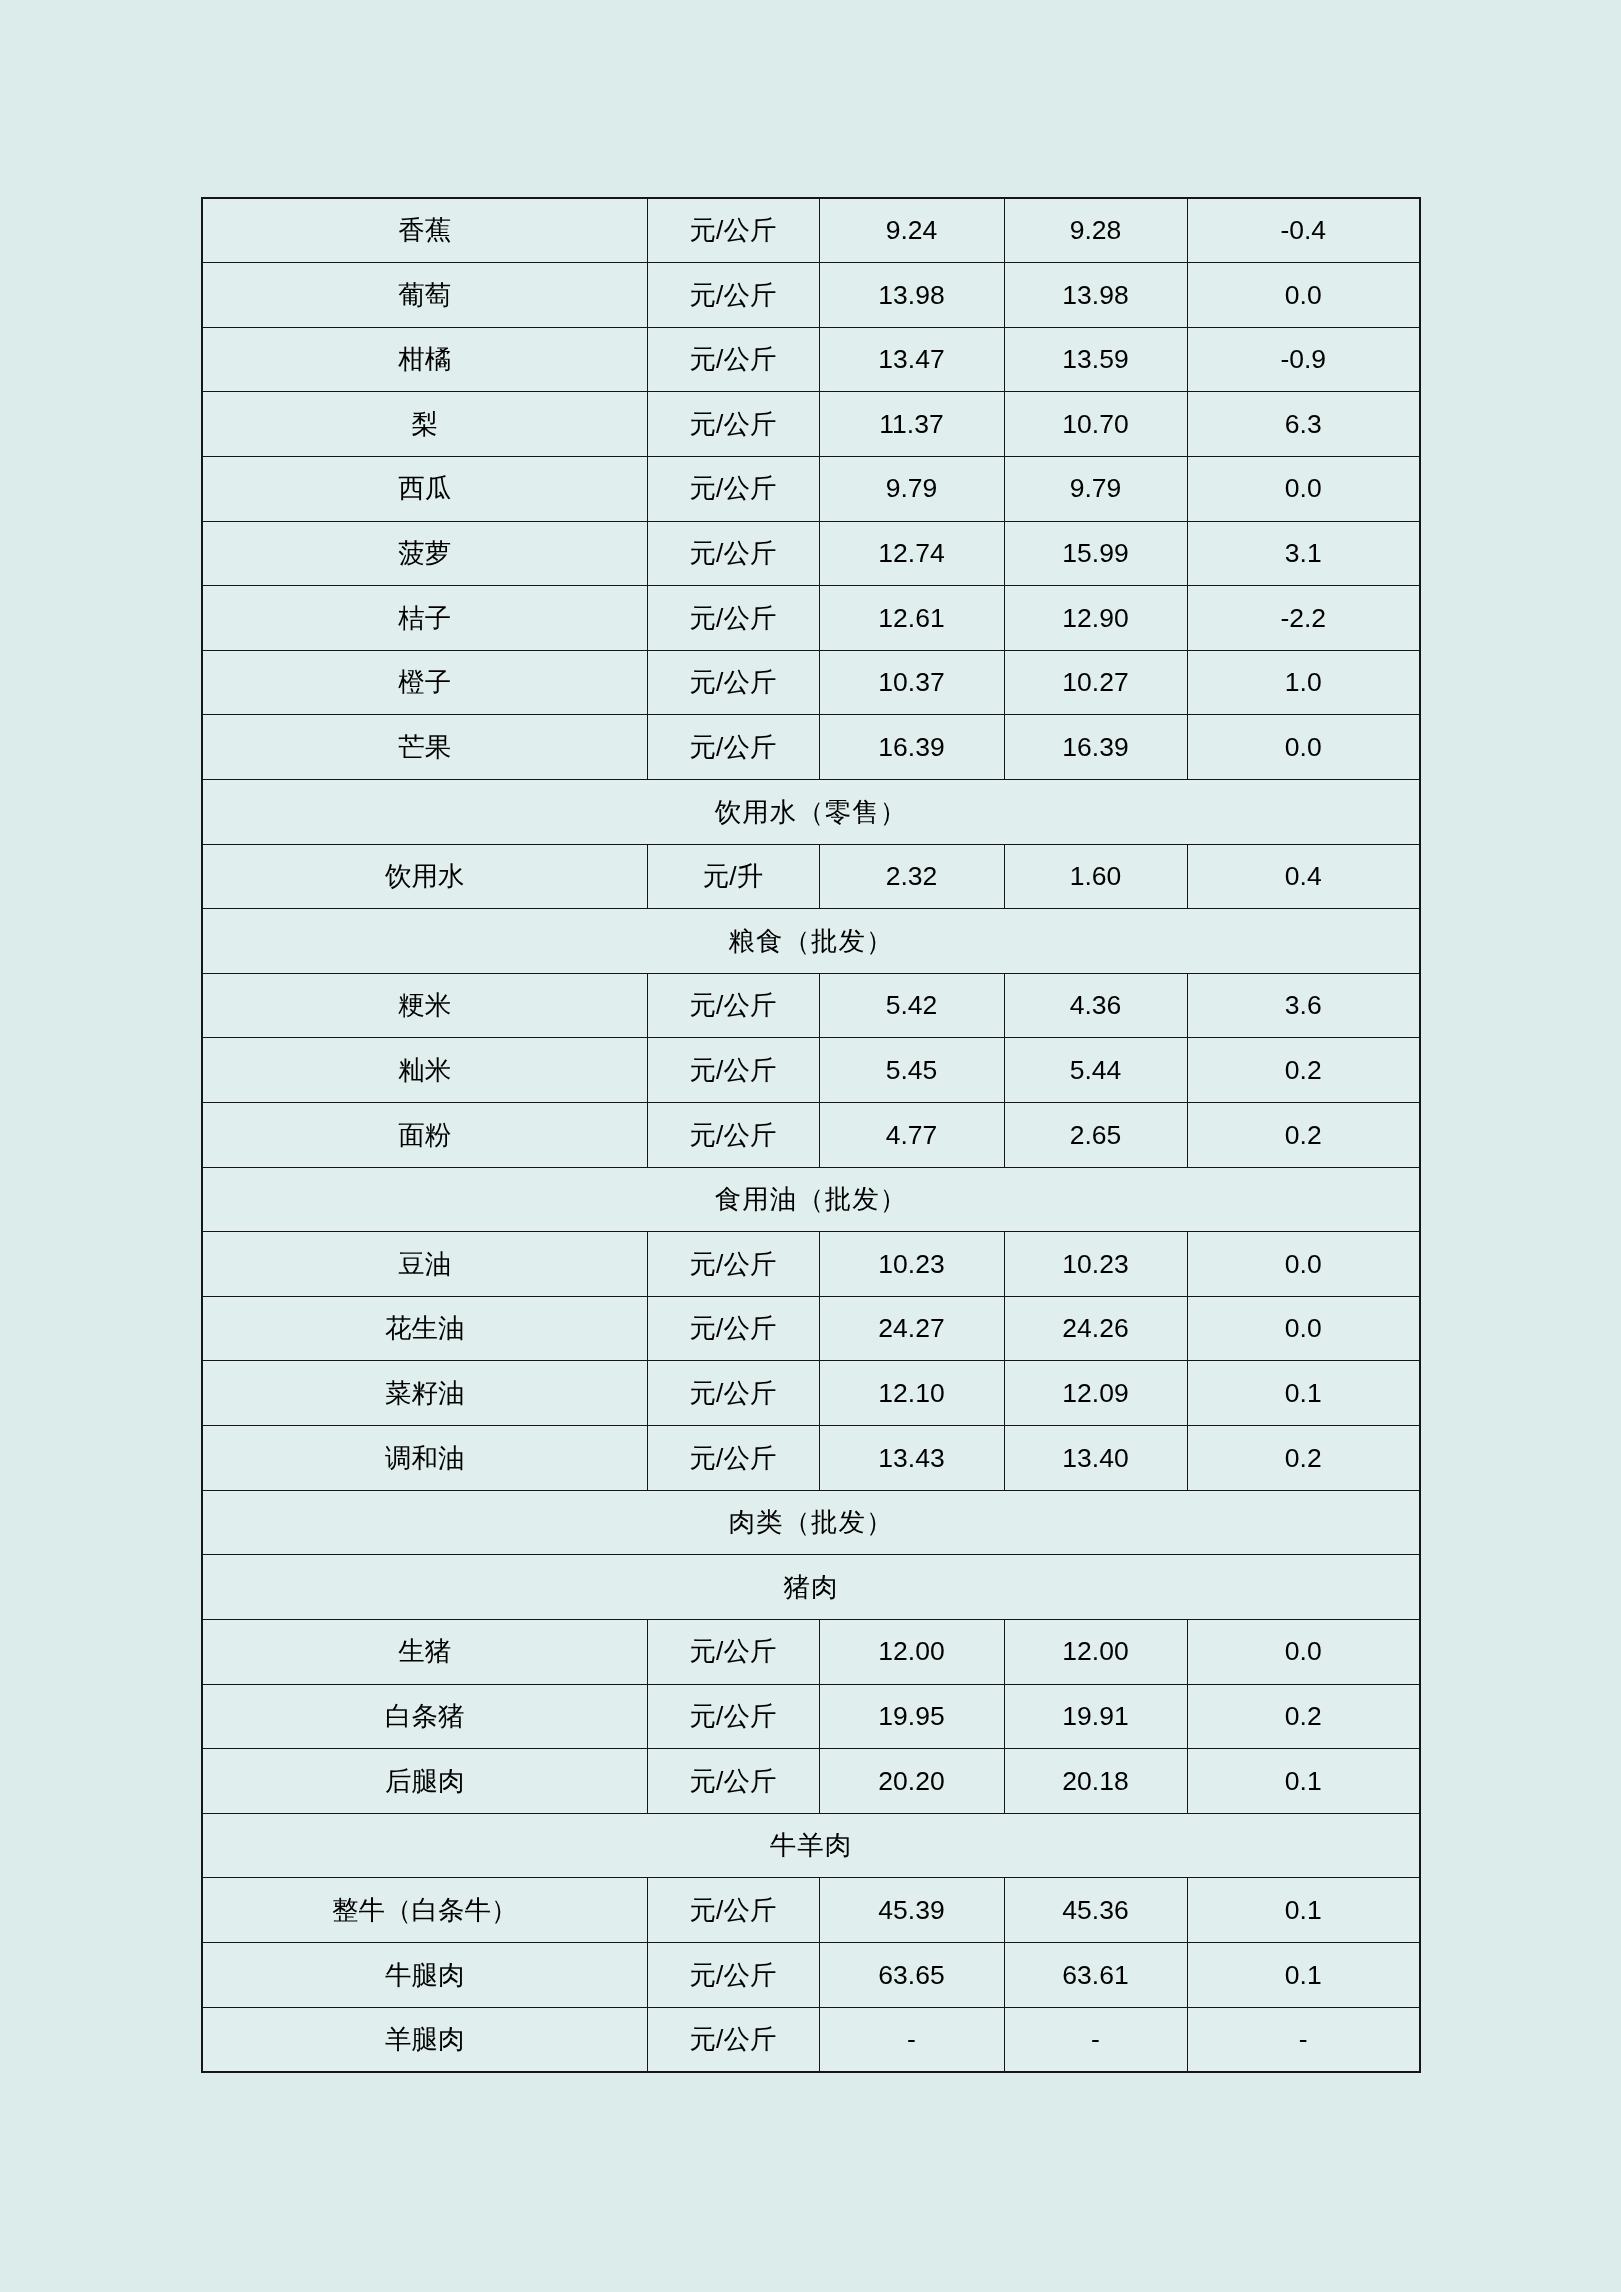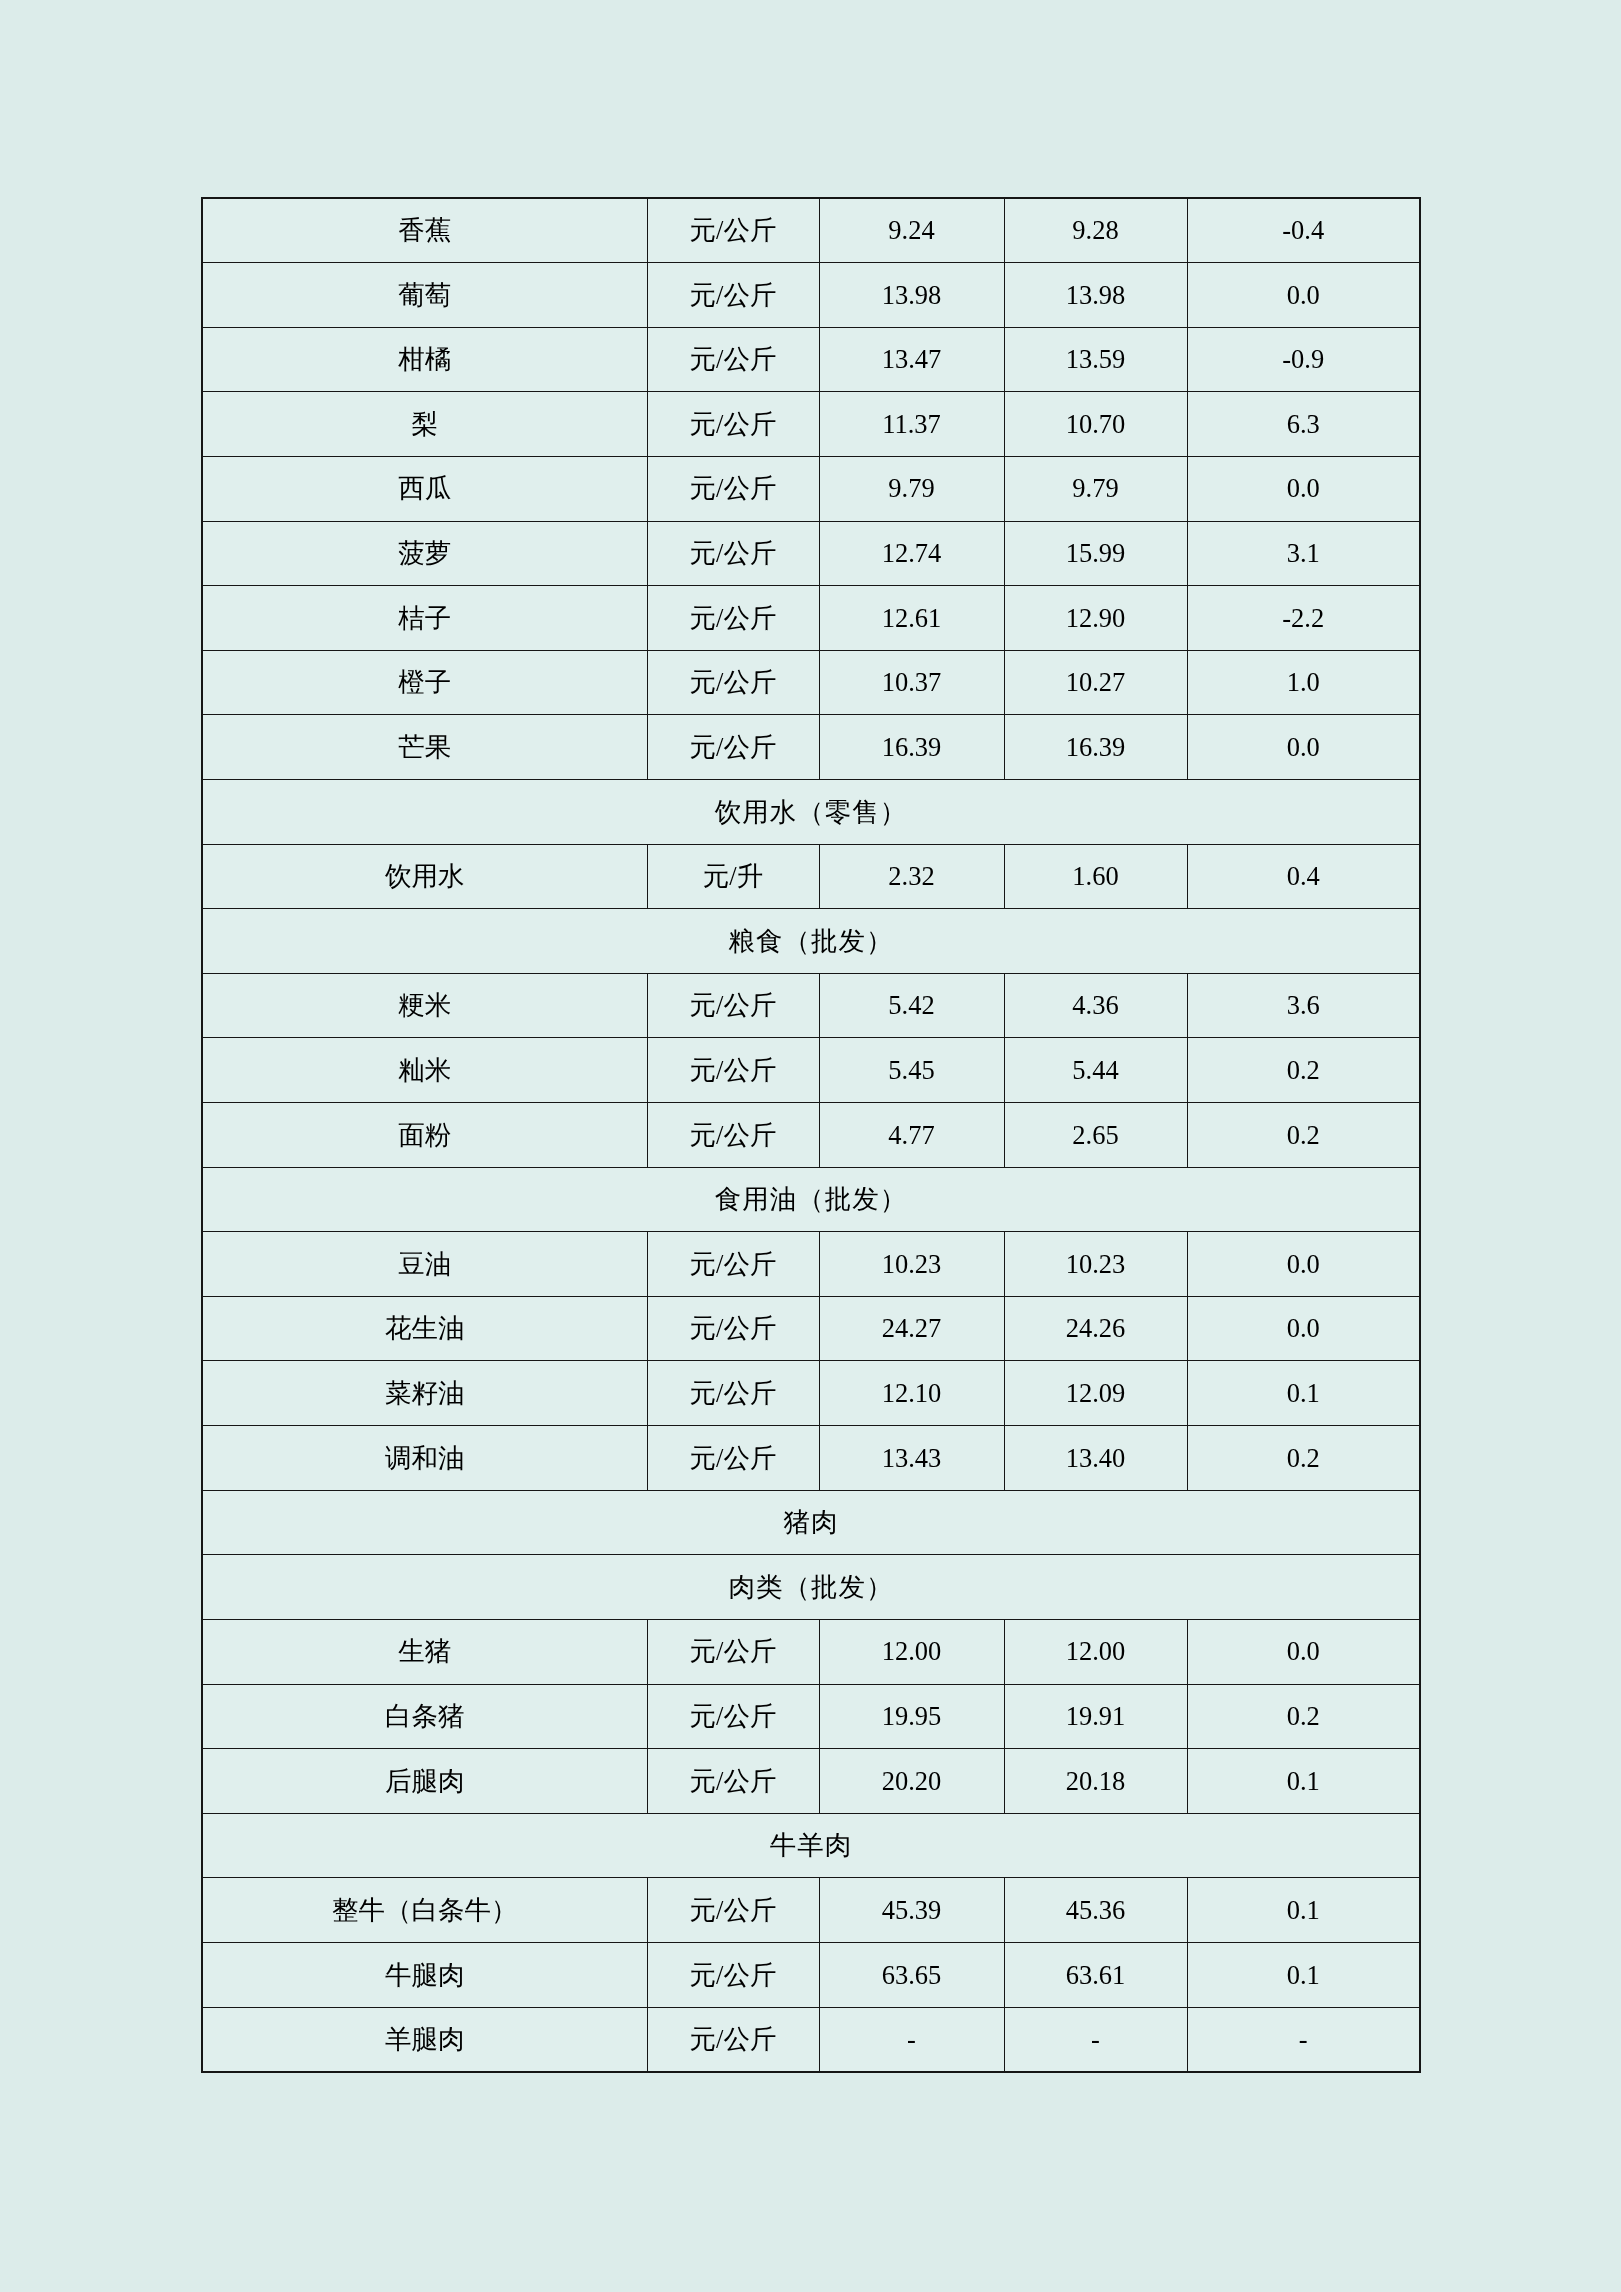--- a/index.html
+++ b/index.html
@@ -14,21 +14,20 @@
     font-family: "Liberation Sans", sans-serif;
     color: #000000;
   }
   .page {
     position: absolute;
     left: 0;
     top: 0;
     width: 1621px;
     height: 2185px;
     background: #dcecea;
-    font-family: Liberation Serif, serif;
   }
   table.price-table {
     position: absolute;
     left: 201px;
     top: 197px;
     width: 1218px;
     height: 1876px;
     border-collapse: collapse;
     table-layout: fixed;
     background: #dfeeec;
@@ -189,24 +188,24 @@
           <td>0.1</td>
         </tr>
         <tr>
           <td>调和油</td>
           <td>元/公斤</td>
           <td>13.43</td>
           <td>13.40</td>
           <td>0.2</td>
         </tr>
         <tr>
+          <td colspan="5" class="section-cell">肉类（批发）</td>
+        </tr>
+        <tr>
           <td colspan="5" class="section-cell">猪肉</td>
-        </tr>
-        <tr>
-          <td colspan="5" class="section-cell">肉类（批发）</td>
         </tr>
         <tr>
           <td>生猪</td>
           <td>元/公斤</td>
           <td>12.00</td>
           <td>12.00</td>
           <td>0.0</td>
         </tr>
         <tr>
           <td>白条猪</td>

